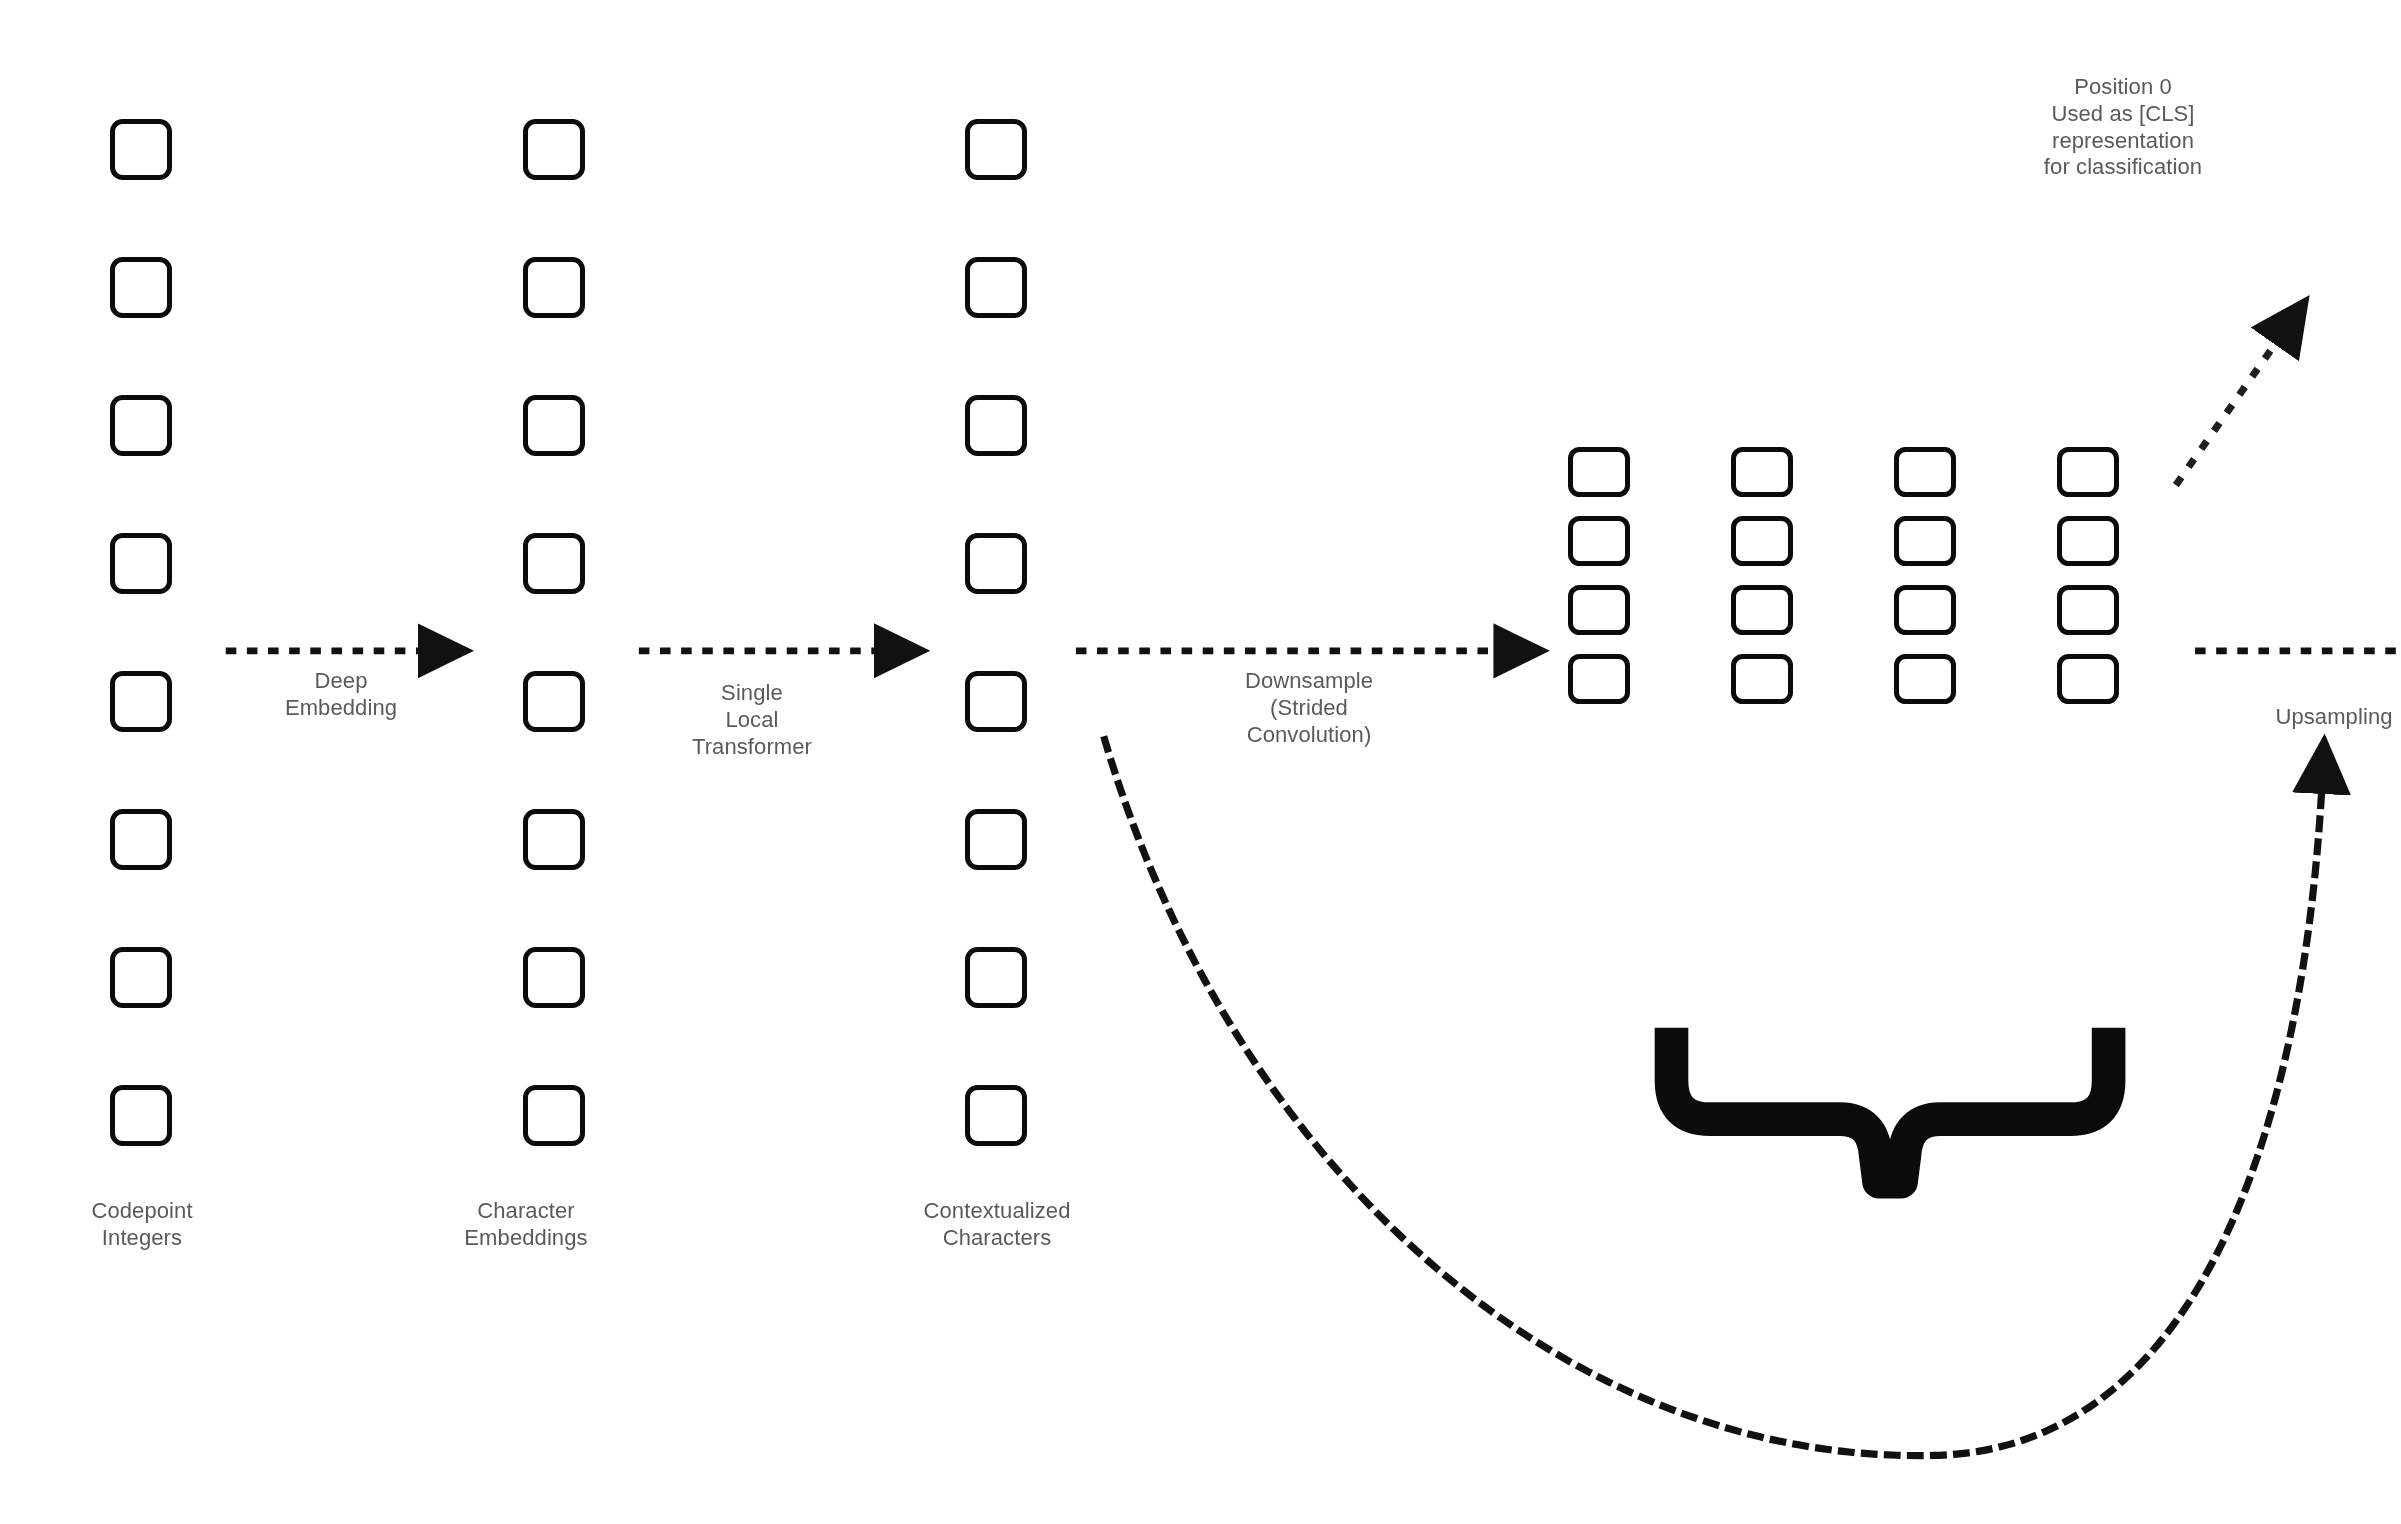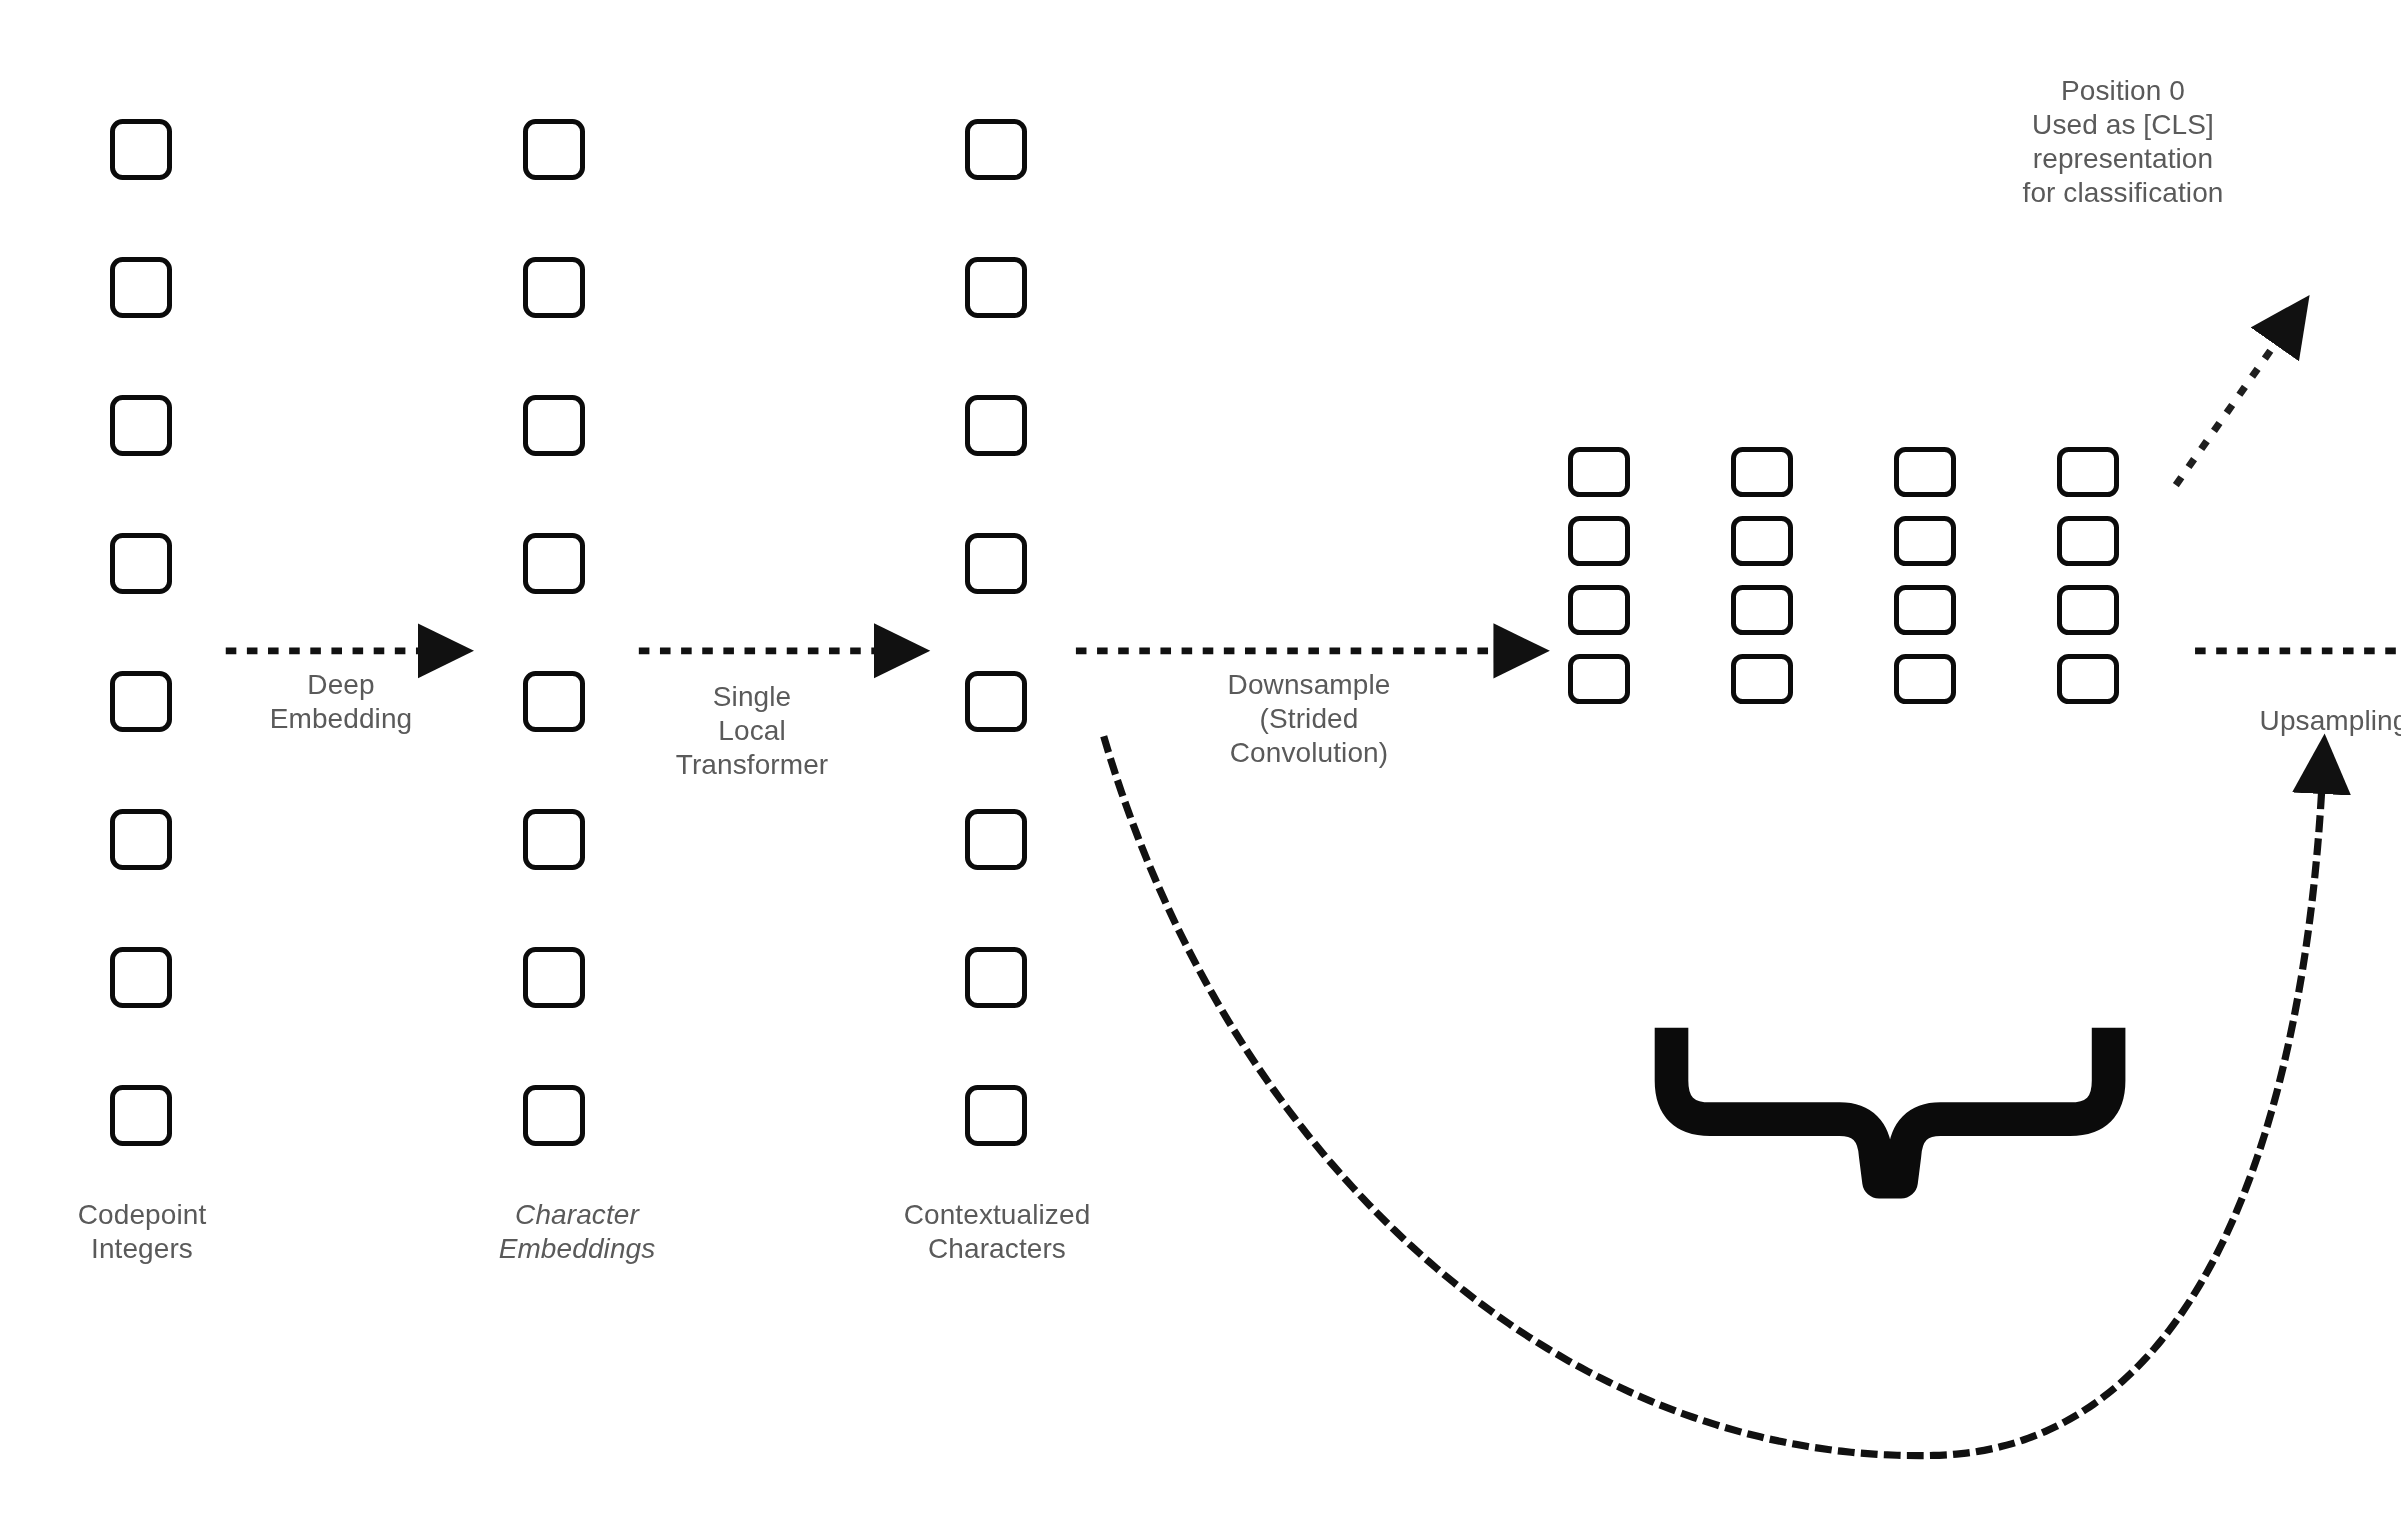--- a/index.html
+++ b/index.html
@@ -48,21 +48,21 @@
   .grid .tok {
     width: 62px;
     height: 50px;
     border-radius: 11.5px;
   }
 
   
   .lbl {
     position: absolute;
     color: #5a5a5a;
-    font-size: 28px;
+    font-size: 22px;
     line-height: 1.22;
     text-align: center;
     white-space: pre-line;
     letter-spacing: 0.1px;
   }
   .lbl-c { transform: translateX(-50%); }
 
   
   #ink {
     position: absolute;
@@ -144,21 +144,21 @@
   <div class="col col-tall" style="left:523px; top:119px;">
     <div class="tok"></div>
     <div class="tok"></div>
     <div class="tok"></div>
     <div class="tok"></div>
     <div class="tok"></div>
     <div class="tok"></div>
     <div class="tok"></div>
     <div class="tok"></div>
   </div>
-  <div class="lbl lbl-c" style="left:577px; top:1198px; width:336px;font-style:italic;">Character
+  <div class="lbl lbl-c" style="left:526px; top:1198px; width:336px;">Character
 Embeddings</div>
 
   <div class="col col-tall" style="left:965px; top:119px;">
     <div class="tok"></div>
     <div class="tok"></div>
     <div class="tok"></div>
     <div class="tok"></div>
     <div class="tok"></div>
     <div class="tok"></div>
     <div class="tok"></div>

